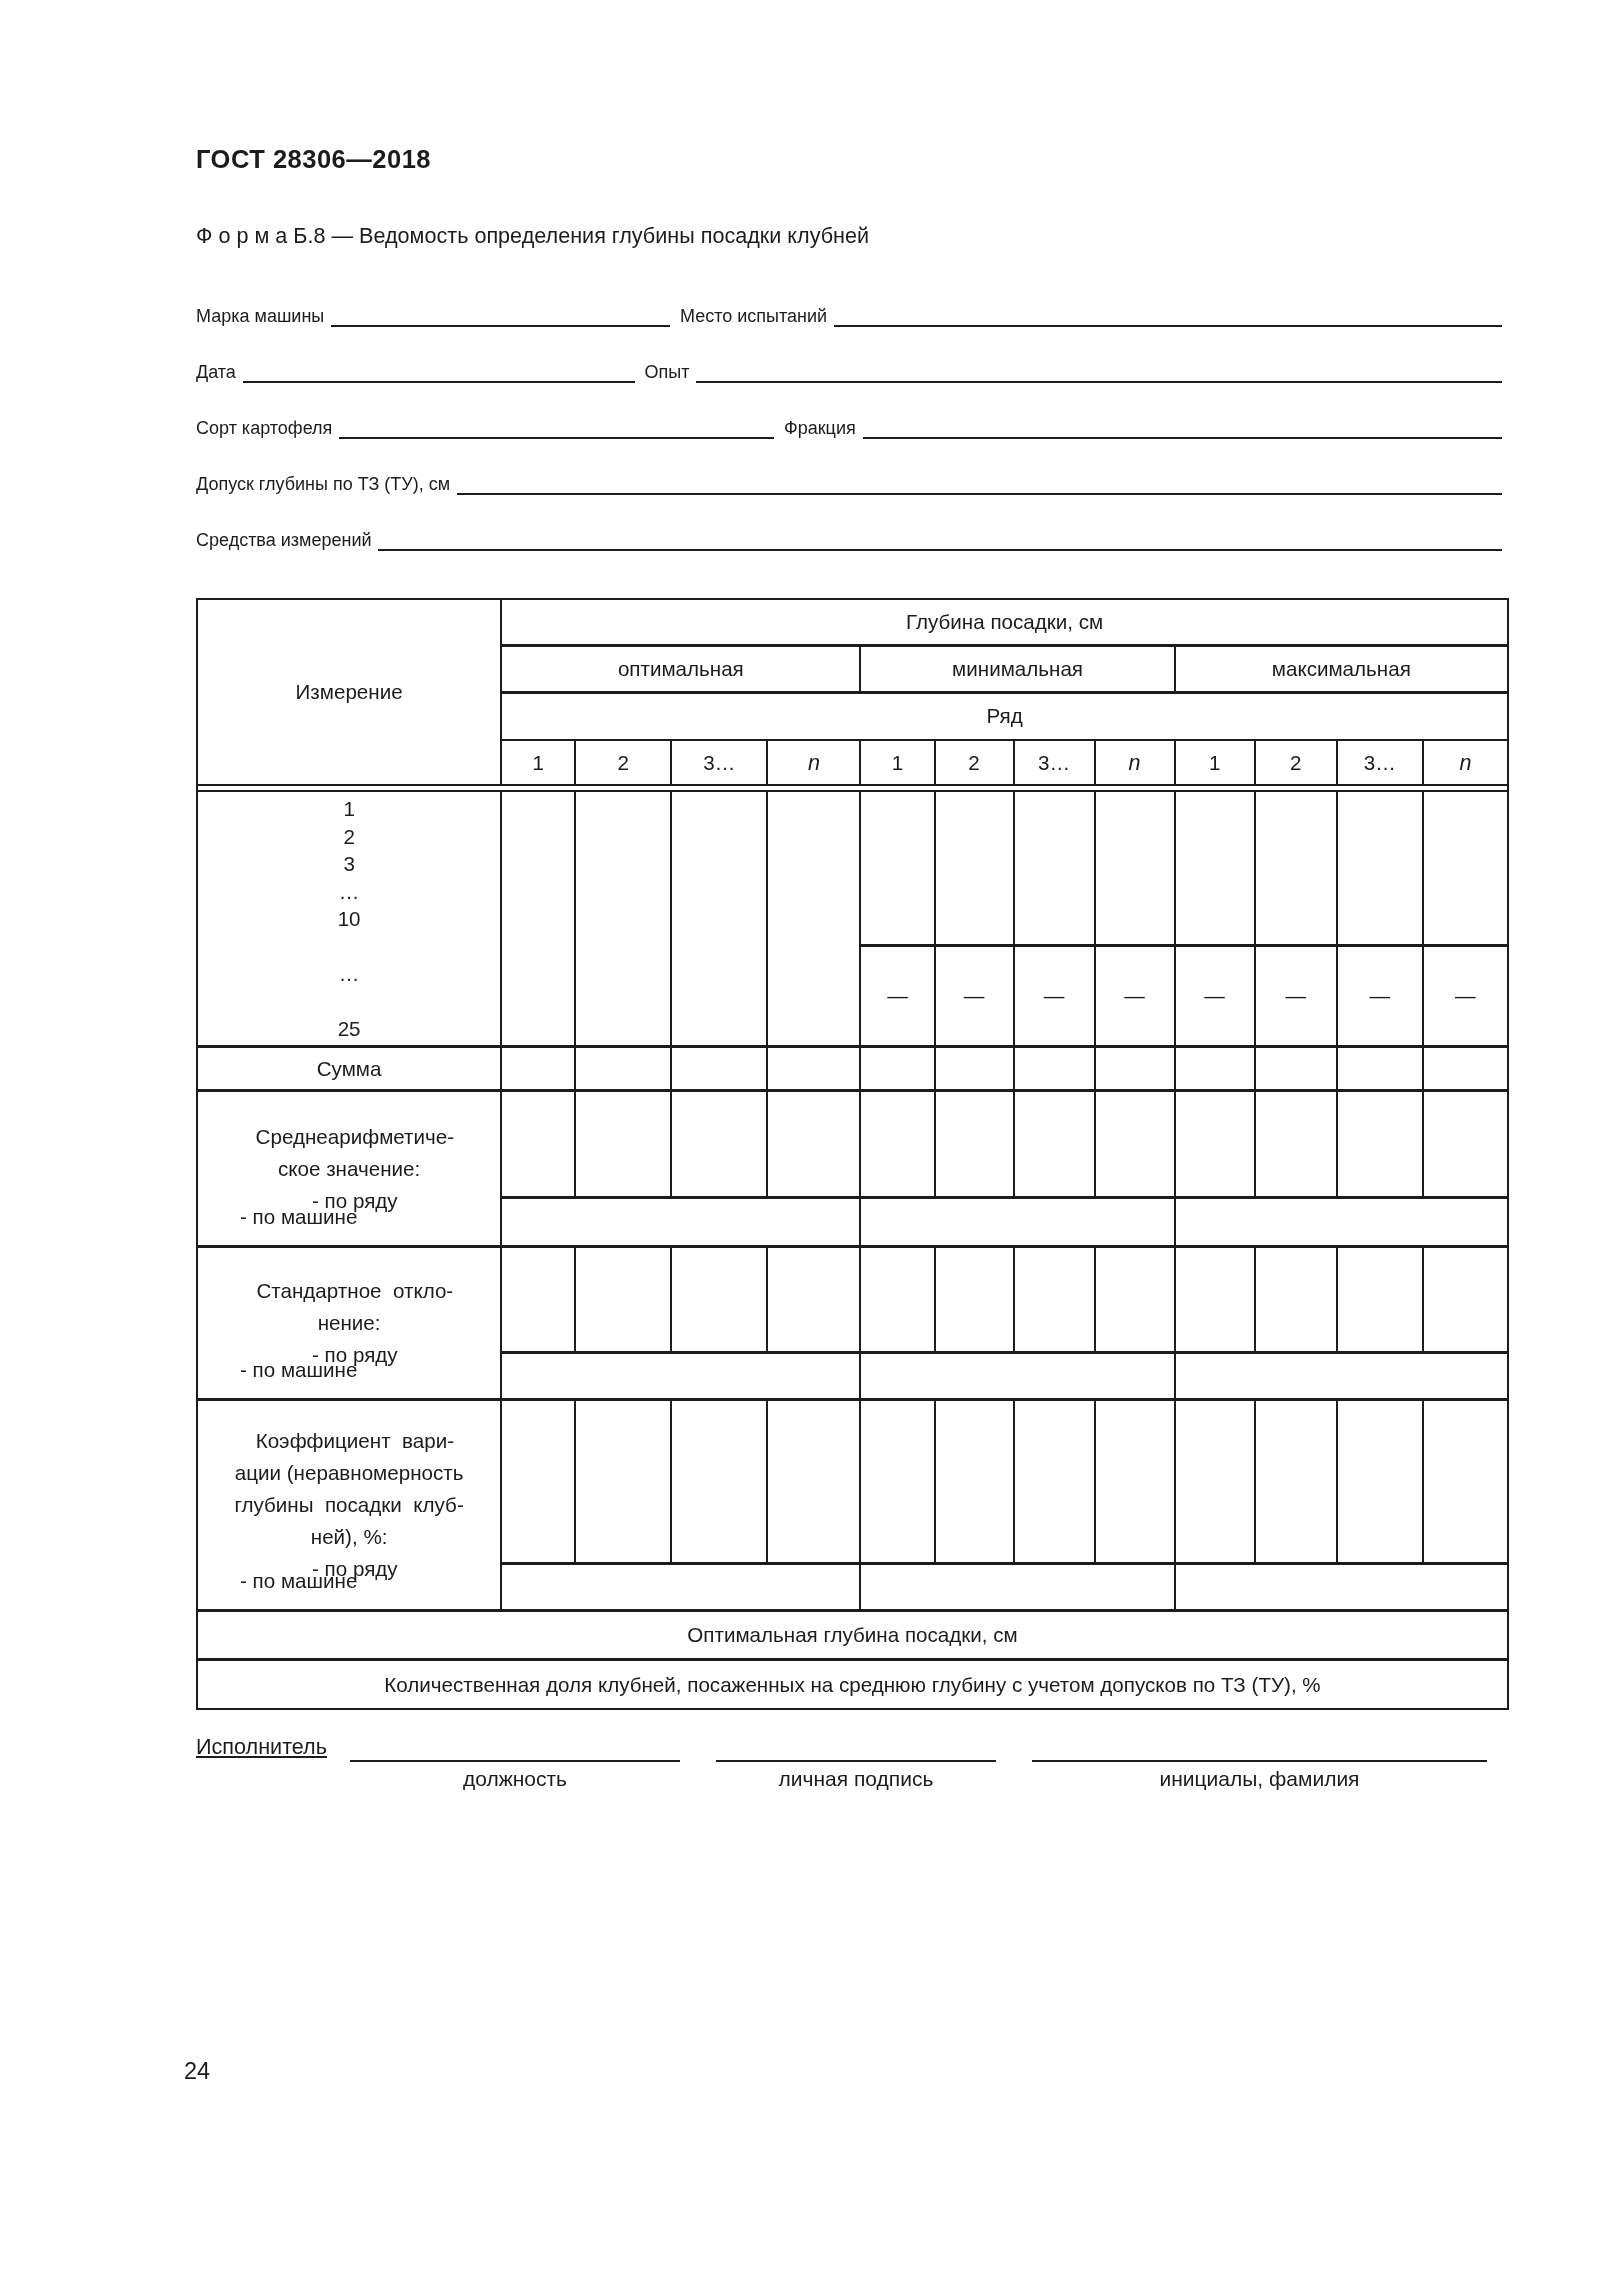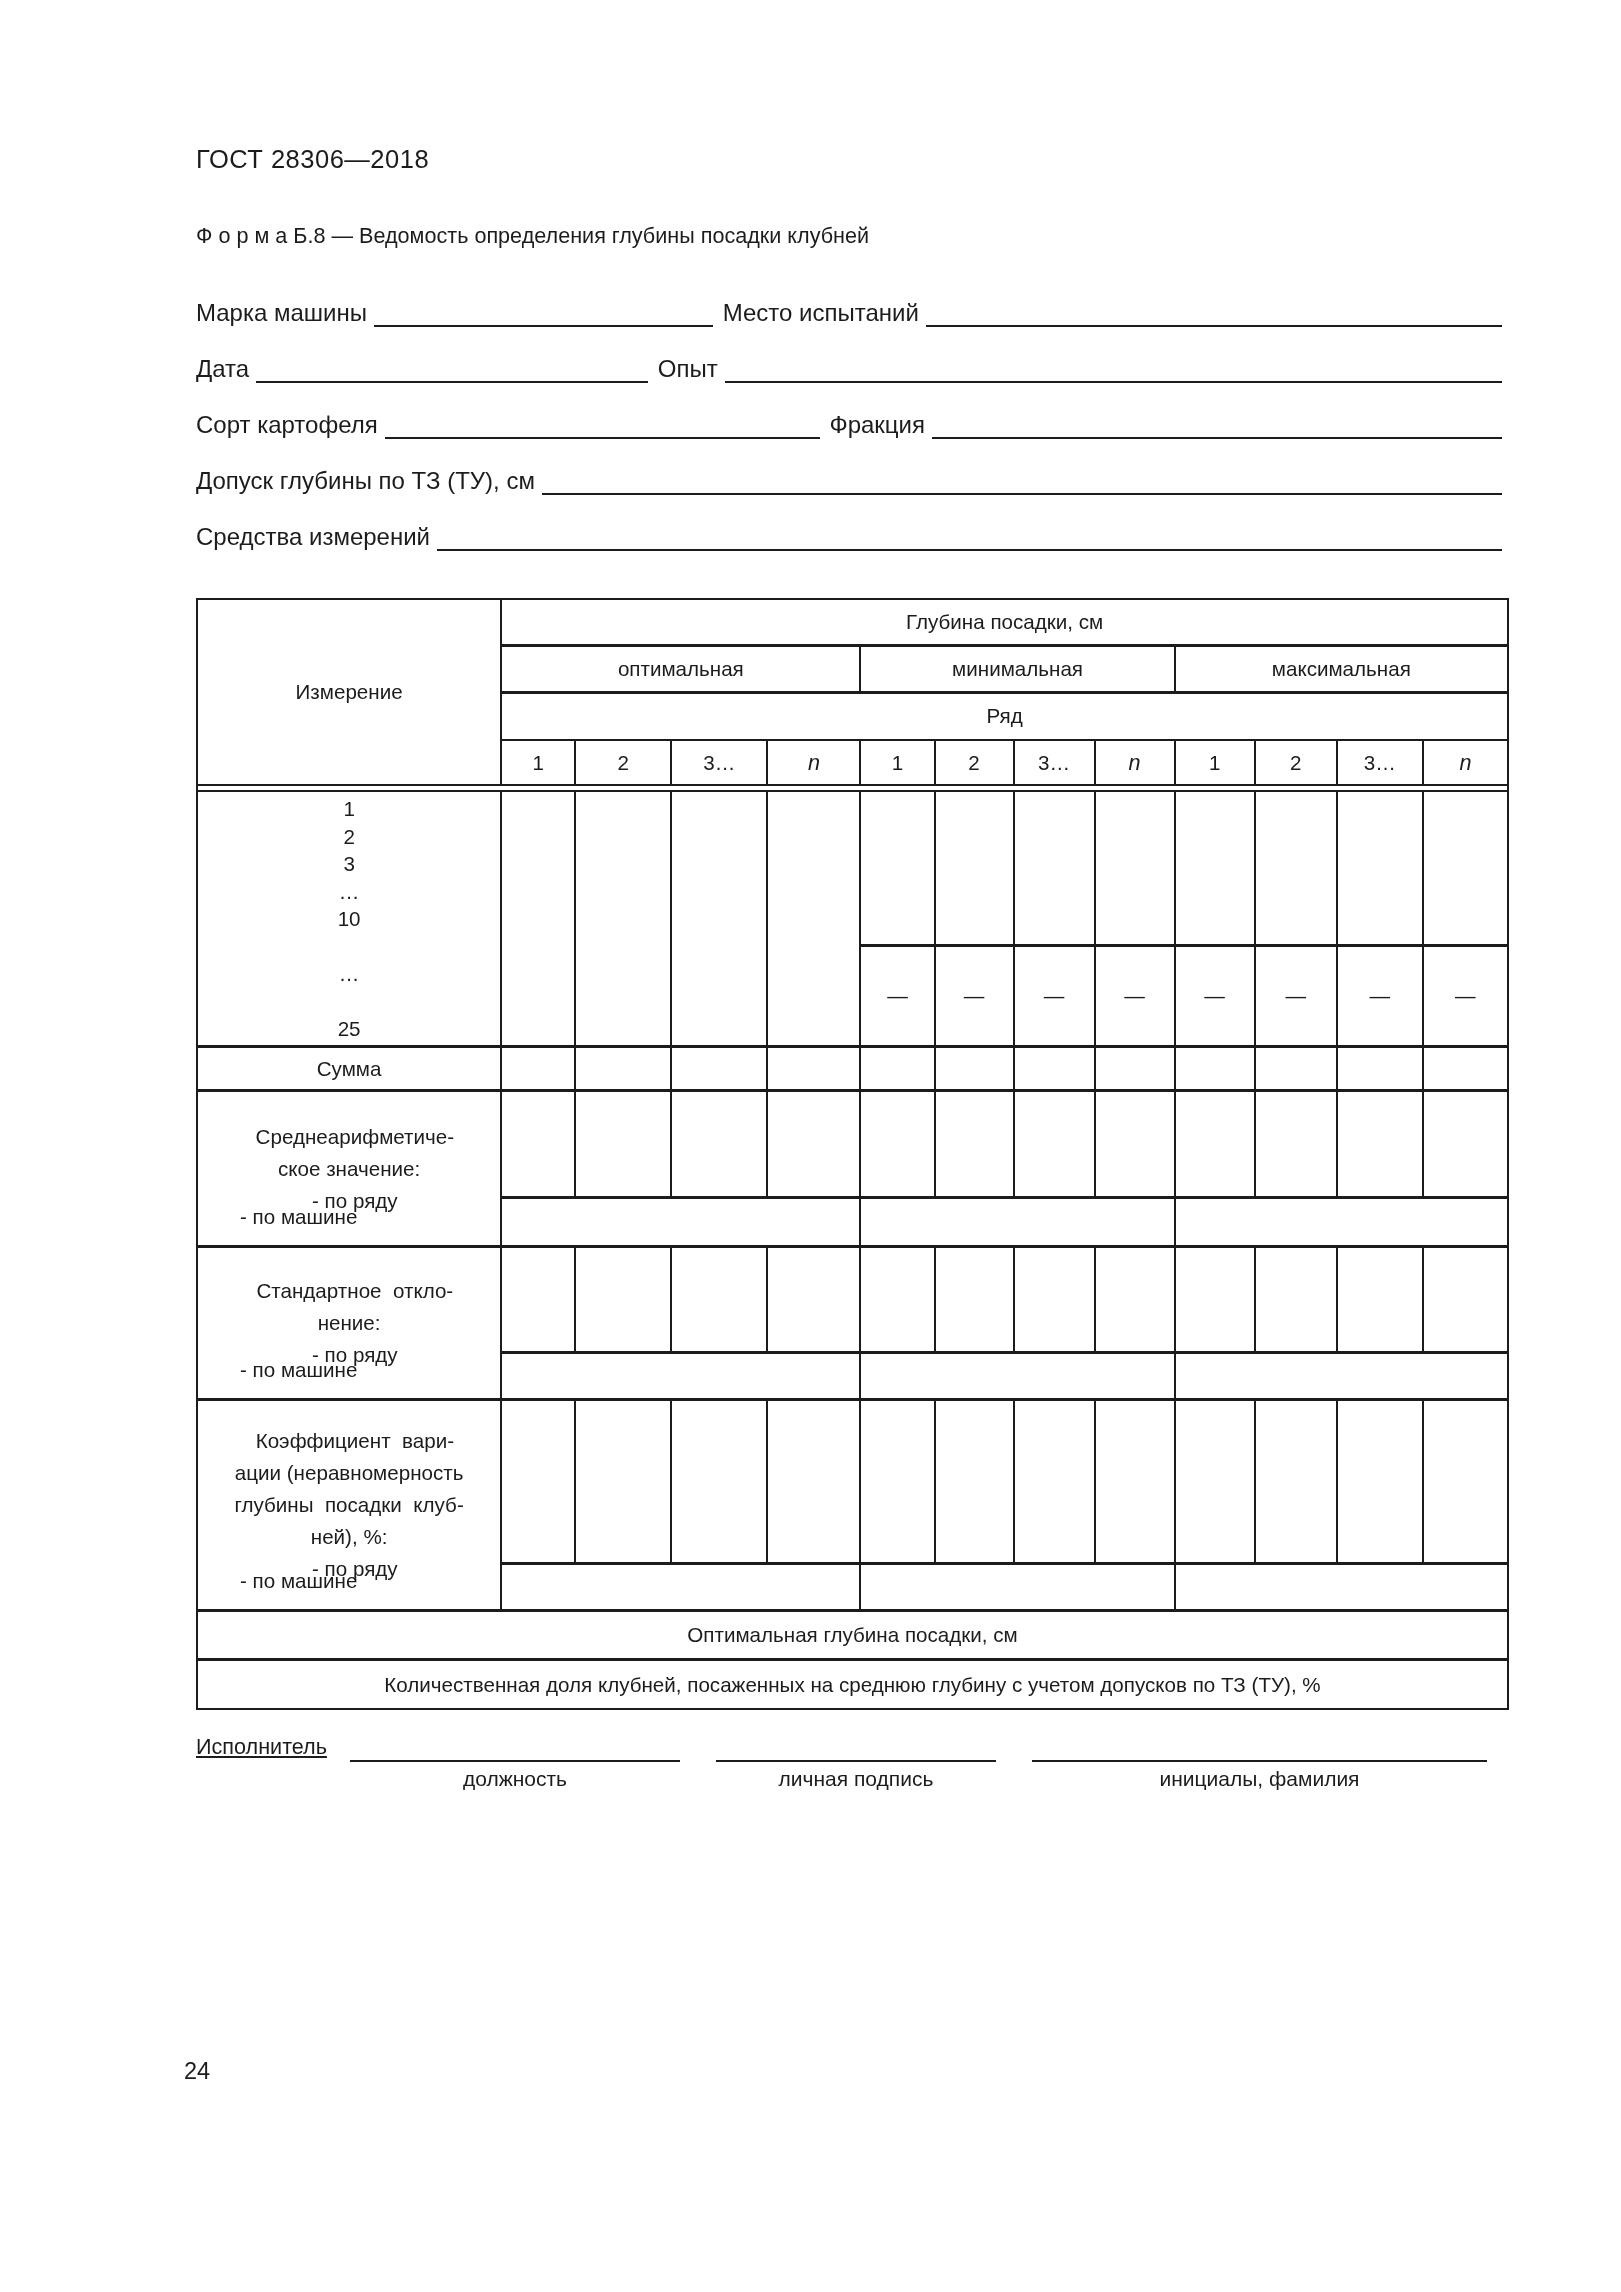--- a/index.html
+++ b/index.html
@@ -2,25 +2,25 @@
 <html><head>
 <meta charset="utf-8">
 <style>
   html,body{margin:0;padding:0;background:#e8e8e8;}
   .page{
     position:relative;width:1621px;height:2293px;background:#ffffff;
     font-family:"Liberation Sans","DejaVu Sans",sans-serif;color:#1c1c1c;
     margin:0 auto;overflow:hidden;
   }
   
-  .std-title{position:absolute;left:196px;top:145px;font-size:25.5px;font-weight:normal;letter-spacing:0.5px;text-align:right;}
+  .std-title{position:absolute;left:196px;top:145px;font-size:25.5px;font-weight:bold;letter-spacing:0.5px;text-align:right;}
   .form-title{position:absolute;left:196px;top:223px;font-size:21.6px;}
   .pagenum{position:absolute;left:184px;top:2058px;font-size:23.5px;}
   
-  .fields{position:absolute;left:196px;top:271px;width:1306px;font-size:24px;}
+  .fields{position:absolute;left:196px;top:271px;width:1306px;font-size:18px;}
   .frow{display:flex;align-items:flex-end;height:56px;}
   .frow .lab{white-space:nowrap;}
   .lab2{margin-left:9.8px;}
   .blank{border-bottom:2px solid #1c1c1c;margin-left:6.9px;height:2px;}
   .grow{flex:1 1 auto;}
   .w346{width:339px;flex:0 0 auto;}
   .w400{width:392px;flex:0 0 auto;}
   .w444{width:435px;flex:0 0 auto;}
   
   .tbl{

